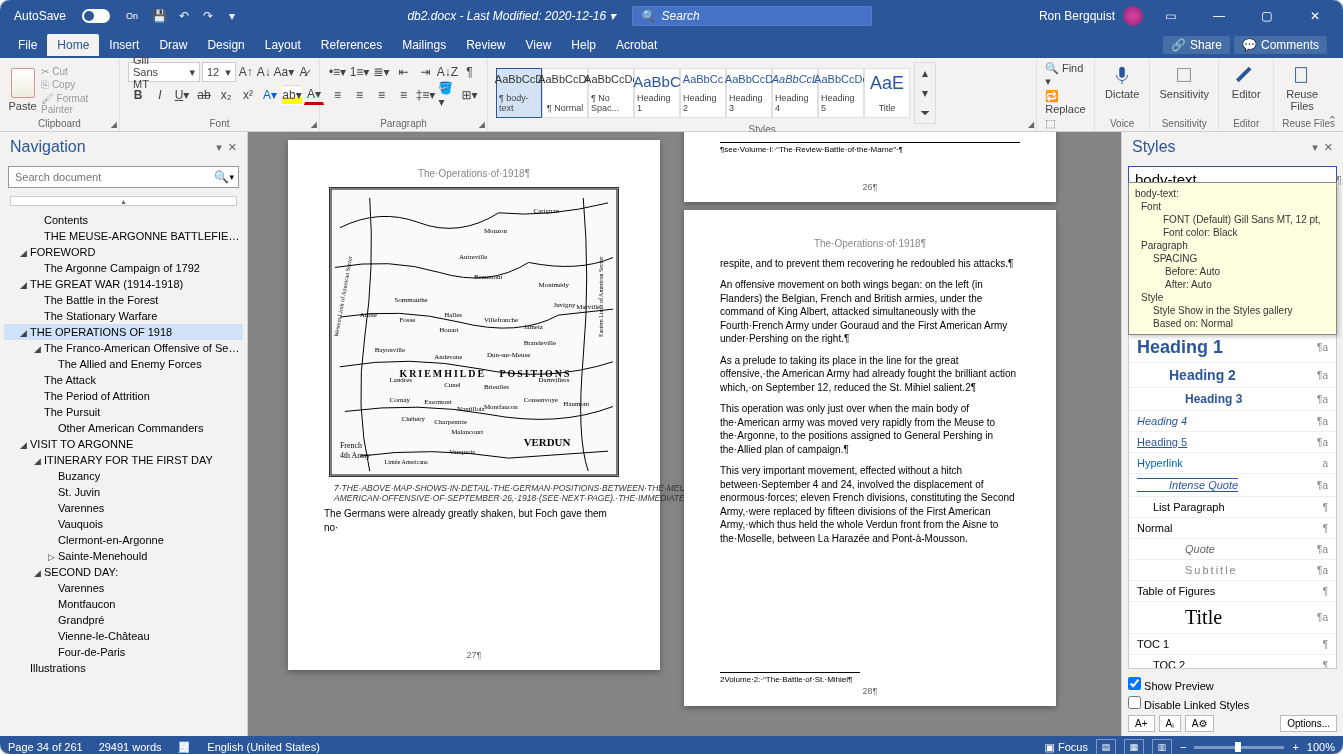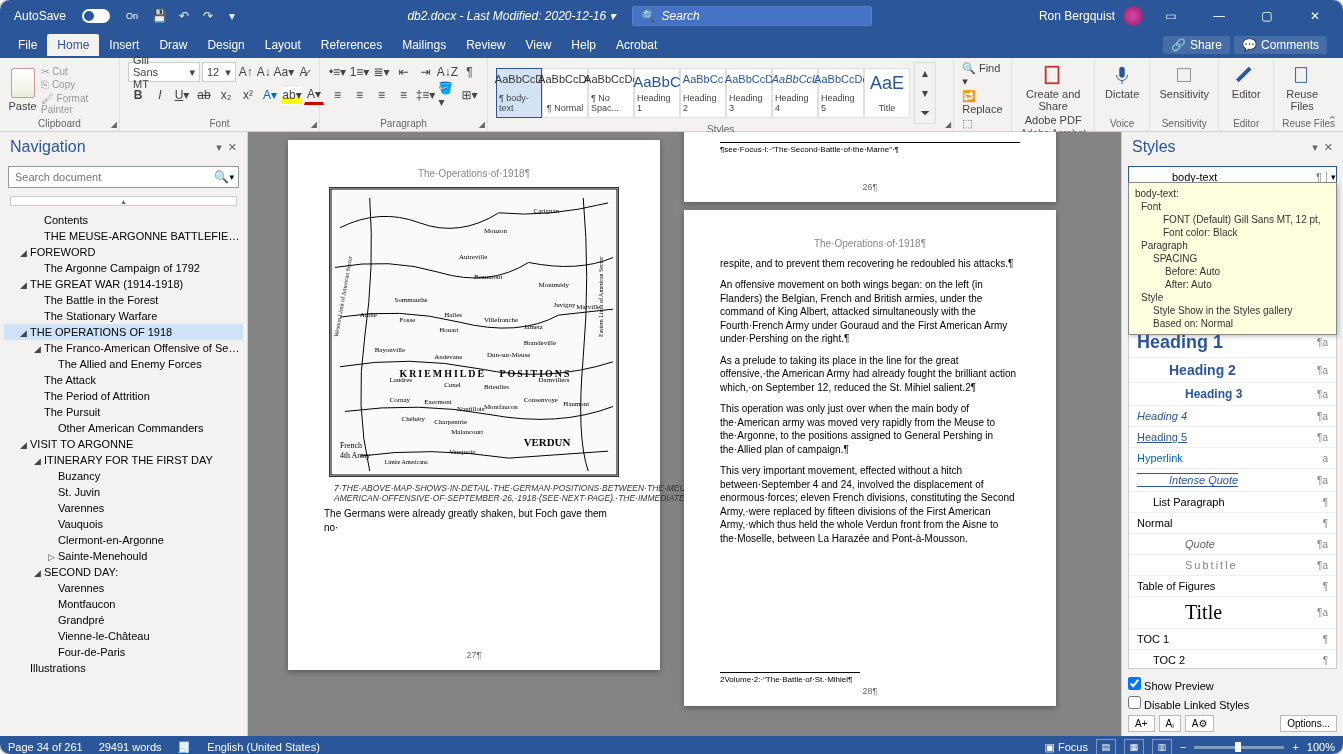--- a/index.html
+++ b/index.html
@@ -65,21 +65,21 @@
 .page-head { text-align: center; color: #888; font-size: 10px; margin-bottom: 8px; }
 .page-num { position: absolute; bottom: 10px; left: 0; right: 0; text-align: center; font-size: 9px; color: #666; }
 .map-box { width: 290px; height: 290px; margin: 0 auto 6px; background: #fafafa; border: 1px solid #333; position: relative; overflow: hidden; }
 .caption { font-style: italic; font-size: 8.5px; text-align: center; color: #333; line-height: 1.2; margin: 4px 10px; }
 .body-text { font-size: 10px; line-height: 1.35; margin-bottom: 8px; }
 .footnote { font-size: 8px; border-top: 1px solid #000; margin-top: 4px; padding-top: 2px; width: 140px; position: absolute; bottom: 22px; left: 36px; }
 .footnote.r { left: 36px; }
 
 .stylespane { width: 222px; background: #f3f2f1; border-left: 1px solid #d0d0d0; display: flex; flex-direction: column; font-size: 11px; position: relative; }
 .styles-search { margin: 4px 6px; border: 1px solid #2b579a; background: #fff; padding: 2px 4px; display: flex; align-items: center; }
-.styles-search input { border: 0; outline: 0; flex: 1; font-size: 11px; padding: 2px; margin-left: 37px; }
+.styles-search input { border: 0; outline: 0; flex: 1; font-size: 15px; padding: 2px; }
 .style-tooltip { position: absolute; top: 50px; left: 6px; right: 6px; background: #ffffe0; border: 1px solid #888; padding: 4px 6px; font-size: 10px; color: #333; line-height: 1.3; z-index: 5; box-shadow: 2px 2px 4px #0003; }
 .styles-list { flex: 1; overflow-y: auto; margin: 4px 6px; background: #fff; border: 1px solid #ccc; padding-top: 110px; }
 .style-row { display: flex; justify-content: space-between; align-items: center; padding: 4px 8px; cursor: pointer; border-bottom: 1px solid #f0f0f0; }
 .pilcrow { color: #888; font-size: 10px; }
 .styles-footer { padding: 4px 6px; display: flex; flex-direction: column; gap: 4px; font-size: 11px; }
 .styles-foot-row { display: flex; gap: 4px; align-items: center; }
 .foot-btn { border: 1px solid #bbb; background: #fff; padding: 2px 6px; cursor: pointer; font-size: 10px; }
 
 .statusbar { height: 22px; background: #2b579a; color: #fff; font-size: 11px; display: flex; align-items: center; padding: 0 8px; gap: 16px; }
 .statusbar .right { margin-left: auto; display: flex; align-items: center; gap: 8px; }
@@ -269,30 +269,20 @@
     <div class="group-label">Styles</div>
     <span class="dialog-launch">◢</span>
   </div>
   <div class="ribbon-group" style="width:58px">
     <div class="editing-col">
       <span>🔍 <span>Find ▾</span></span>
       <span>🔁 <span>Replace</span></span>
       <span>⬚ <span>Select ▾</span></span>
     </div>
     <div class="group-label">Editing</div>
-  </div>
-  <div class="ribbon-group">
-    <div class="big-btn" style="width:66px">
-      <svg class="big-icon" viewBox="0 0 24 24">
-          <rect x="4" y="3" width="14" height="18" fill="none" stroke="#c33" stroke-width="2"></rect>
-        </svg>
-      <span>Create and Share</span>
-        <span>Adobe PDF</span>
-    </div>
-    <div class="group-label">Adobe Acrobat</div>
   </div>
   <div class="ribbon-group">
     <div class="big-btn" style="width:38px">
       <svg class="big-icon" viewBox="0 0 24 24">
           <rect x="9" y="3" width="6" height="12" rx="3" fill="#2b579a"></rect>
           <path d="M6 12a6 6 0 0012 0M12 18v4" stroke="#2b579a" fill="none"></path>
         </svg>
       <span>Dictate</span>
     </div>
     <div class="group-label">Voice</div>
@@ -432,21 +422,21 @@
             <text x="275" y="150" class="mtxt" transform="rotate(-90 275 150)" style="font-size:6px">Eastern Limit of American Sector</text>
           </svg>
         </div>
         <div class="caption">7·THE·ABOVE·MAP·SHOWS·IN·DETAIL·THE·GERMAN·POSITIONS·BETWEEN·THE·MEUSE·AND·THE·ARGONNE·ON·THE·EVE·OF·THE·GREAT·FRANCO-AMERICAN·OFFENSIVE·OF·SEPTEMBER·26,·1918·(SEE·NEXT·PAGE).·THE·IMMEDIATE·OBJECTIVE·OF·WHICH·WAS·TO·DRIVE·THE·ENEMY·ACROSS·THE·MEUSE¶</div>
         <div class="body-text">The Germans were already greatly shaken, but Foch gave them no·</div>
         <div class="page-num">27¶</div>
       </div>
     </div>
     <div class="page-col">
       <div class="page short">
-        <div class="footnote" style="position:static;width:auto;border-top:1px solid #000">¶see·Focus·I:·“The·Second·Battle·of·the·Marne”·¶</div>
+        <div class="footnote" style="position:static;width:auto;border-top:1px solid #000">¶see·Volume·I:·“The·Review·Battle·of·the·Marne”·¶</div>
         <div class="page-num">26¶</div>
       </div>
       <div class="page tall">
         <div class="page-head">The·Operations·of·1918¶</div>
         <div class="body-text">respite, and to prevent them recovering he redoubled his attacks.¶</div>
         <div class="body-text">An offensive movement on both wings began: on the left (in Flanders) the Belgian, French and British armies, under the command of King Albert, attacked simultaneously with the Fourth·French Army under Gouraud and the First American Army under·Pershing on the right.¶</div>
         <div class="body-text">As a prelude to taking its place in the line for the great offensive,·the American Army had already fought the brilliant action which,·on September 12, reduced the St. Mihiel salient.2¶</div>
         <div class="body-text">This operation was only just over when the main body of the·American army was moved very rapidly from the Meuse to the·Argonne, to the positions assigned to General Pershing in the·Allied plan of campaign.¶</div>
         <div class="body-text">This very important movement, effected without a hitch between·September 4 and 24, involved the displacement of enormous·forces; eleven French divisions, constituting the Second Army,·were replaced by fifteen divisions of the First American Army,·which thus held the whole Verdun front from the Aisne to the·Moselle, between La Harazée and Pont-à-Mousson.</div>
         <div class="footnote r">2Volume·2:·“The·Battle·of·St.·Mihiel¶</div>

